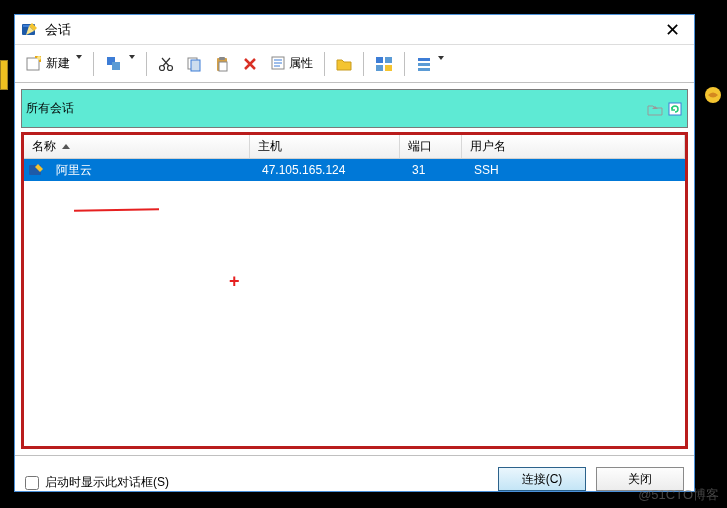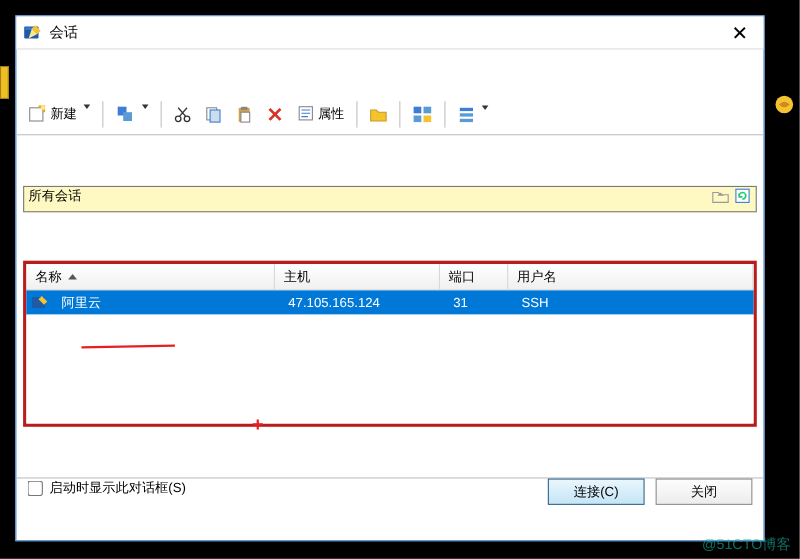--- a/index.html
+++ b/index.html
@@ -31,21 +31,20 @@
     .dialog {
       position: absolute;
       left: 14px;
       top: 14px;
       width: 681px;
       height: 478px;
       background: #fff;
       border: 1px solid #4a90d9;
       display: flex;
       flex-direction: column;
-      gap: 40px;
     }
     .titlebar {
       height: 30px;
       background: #fff;
       display: flex;
       align-items: center;
       padding: 0 6px;
       border-bottom: 1px solid #ddd;
     }
     .titlebar .title-icon {
@@ -88,25 +87,25 @@
     }
     .dd-arrow {
       width: 0; height: 0;
       border-left: 3px solid transparent;
       border-right: 3px solid transparent;
       border-top: 4px solid #333;
       margin-left: 3px;
     }
     .sessionpath {
       margin: 6px 6px 2px 6px;
-      height: 24px;
+      height: 39px;
       border: 1px solid #7a7a7a;
-      background: #fef9c3;
-      display: flex;
-      align-items: flex-start;
+      background: #5eead4;
+      display: flex;
+      align-items: center;
       padding: 0 4px;
     }
     .sessionpath span { flex: 1; }
     .sp-icons { display: flex; gap: 4px; align-items: center; }
     .listarea {
       flex: 1;
       margin: 2px 6px 6px 6px;
       border: 3px solid #b91c1c;
       background: #fff;
       display: flex;
@@ -167,24 +166,24 @@
     }
     .red-plus {
       position: absolute;
       left: 205px;
       top: 90px;
       color: #e62020;
       font-size: 18px;
       font-weight: bold;
     }
     .bottombar {
-      height: 57px;
+      height: 36px;
       border-top: 1px solid #c0c0c0;
       display: flex;
-      align-items: flex-start;
+      align-items: flex-end;
       padding: 0 10px;
       gap: 10px;
     }
     .chk {
       display: flex;
       align-items: center;
       gap: 6px;
       flex: 1;
     }
     .chk input { width: 14px; height: 14px; }
@@ -197,21 +196,21 @@
       font-size: 12px;
     }
     .btn.primary {
       border: 1px solid #2c628b;
       background: linear-gradient(#eaf6fd, #c4e5f6);
     }
     .watermark {
       position: absolute;
       right: 8px;
       bottom: 4px;
-      color: #14b8a6;
+      color: #737373;
       font-size: 13px;
       opacity: 0.6;
       font-family: Arial;
     }
     .listbody::-webkit-scrollbar { width: 16px; }
     .row-icon {
       width: 16px; height: 16px; margin: 0 4px 0 4px;
     }
   </style>
 </head>

